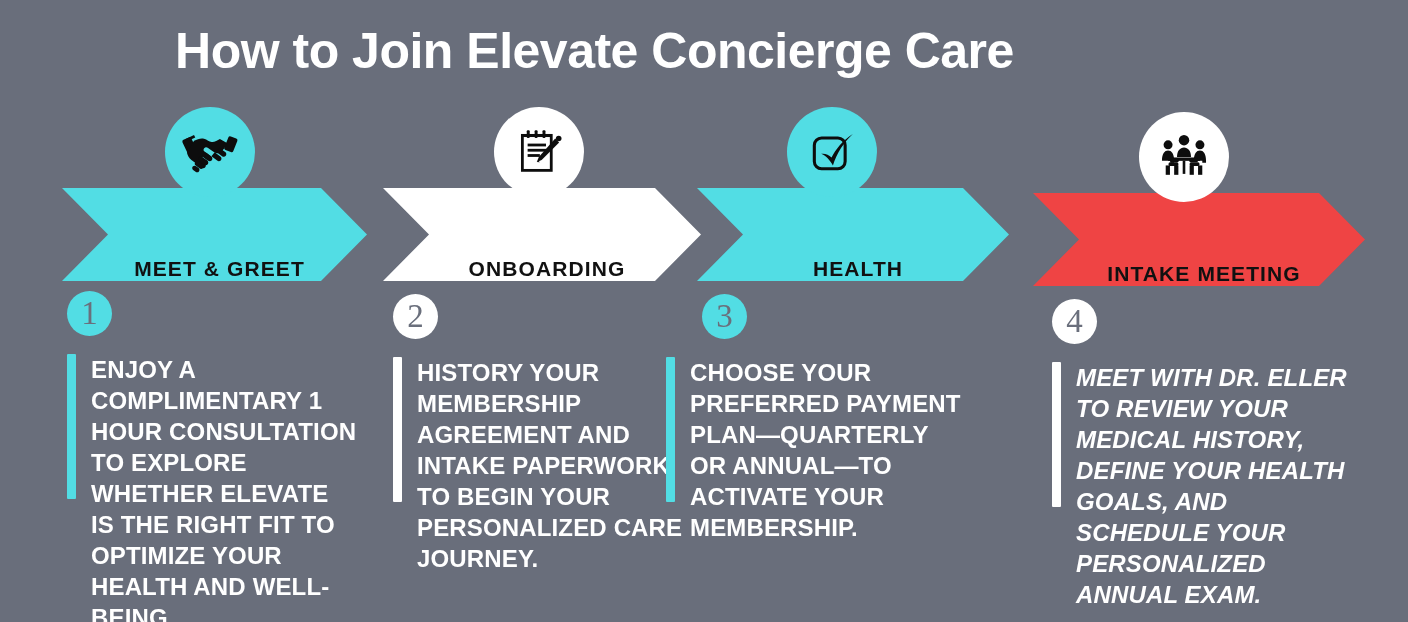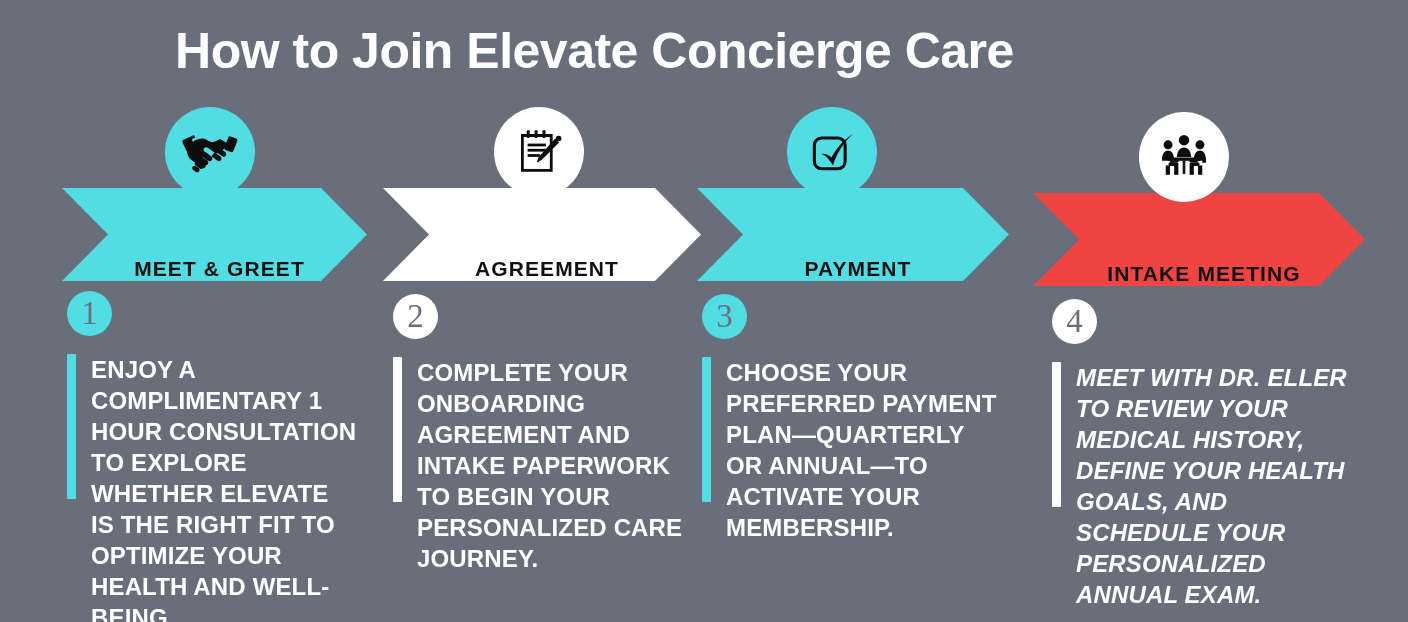--- a/index.html
+++ b/index.html
@@ -124,21 +124,21 @@
 
   #step-2 .chevron    { left: 383px;  top: 188px; width: 318px; background: #ffffff; }
   #step-2 .icon-circle{ left: 494px;  top: 107px; background: #ffffff; }
   #step-2 .num-badge  { left: 393px;  top: 294px; background: #ffffff; }
   #step-2 .desc-wrap  { left: 393px;  top: 357px; width: 290px; }
   #step-2 .desc-bar   { height: 145px; background: #ffffff; }
 
   #step-3 .chevron    { left: 697px;  top: 188px; width: 312px; background: #52dde4; }
   #step-3 .icon-circle{ left: 787px;  top: 107px; background: #52dde4; }
   #step-3 .num-badge  { left: 702px;  top: 294px; background: #52dde4; }
-  #step-3 .desc-wrap  { left: 702px;  top: 357px; width: 300px; }
+  #step-3 .desc-wrap  { left: 666px;  top: 357px; width: 300px; }
   #step-3 .desc-bar   { height: 145px; background: #52dde4; }
 
   #step-4 .chevron    { left: 1033px; top: 193px; width: 332px; background: #ef4444; }
   #step-4 .icon-circle{ left: 1139px; top: 112px; background: #ffffff; }
   #step-4 .num-badge  { left: 1052px; top: 299px; background: #ffffff; }
   #step-4 .desc-wrap  { left: 1052px; top: 362px; width: 300px; font-style: italic; }
   #step-4 .desc-bar   { height: 145px; background: #ffffff; }
 </style>
 </head>
 <body>
@@ -194,42 +194,42 @@
           <rect x="36" y="7" width="3.4" height="9" rx="1.2"></rect>
           <rect x="14" y="11.5" width="31" height="3.4"></rect>
           <path d="M50.5 16.5 L55 21 L35 41 L29.5 43.5 L31.8 37.8 Z"></path>
           <path d="M29.5 43.5 L31.2 42 L33 43.8 Z"></path>
           <circle cx="54.5" cy="16.5" r="3.2"></circle>
         </g>
       </svg>
     </div>
 
     <div class="chevron">
-      <span class="chevron-label">AGREEMENT</span>
+      <span class="chevron-label">ONBOARDING</span>
     </div>
 
     <div class="num-badge">2</div>
 
     <div class="desc-wrap">
       <div class="desc-bar"></div>
-      <div class="desc-text">COMPLETE YOUR ONBOARDING AGREEMENT AND INTAKE PAPERWORK TO BEGIN YOUR PERSONALIZED CARE JOURNEY.</div>
+      <div class="desc-text">HISTORY YOUR MEMBERSHIP AGREEMENT AND INTAKE PAPERWORK TO BEGIN YOUR PERSONALIZED CARE JOURNEY.</div>
     </div>
   </div>
 
   <div class="step" id="step-3">
 
     <div class="icon-circle">
       <svg width="58" height="58" viewBox="0 0 64 64" aria-hidden="true">
         <rect x="12.5" y="16.5" width="34" height="34" rx="8" fill="none" stroke="#0d0d0d" stroke-width="3.4"></rect>
         <path d="M20 34 C25 36 30 41 33 47 C37 33 46 20 55 12 C44 19 36 29 31.5 38 C28.5 35 24 33.2 20 34 Z" fill="#0d0d0d"></path>
       </svg>
     </div>
 
     <div class="chevron">
-      <span class="chevron-label">PAYMENT</span>
+      <span class="chevron-label">HEALTH</span>
     </div>
 
     <div class="num-badge">3</div>
 
     <div class="desc-wrap">
       <div class="desc-bar"></div>
       <div class="desc-text">CHOOSE YOUR PREFERRED PAYMENT PLAN—QUARTERLY OR ANNUAL—TO ACTIVATE YOUR MEMBERSHIP.</div>
     </div>
   </div>
 

